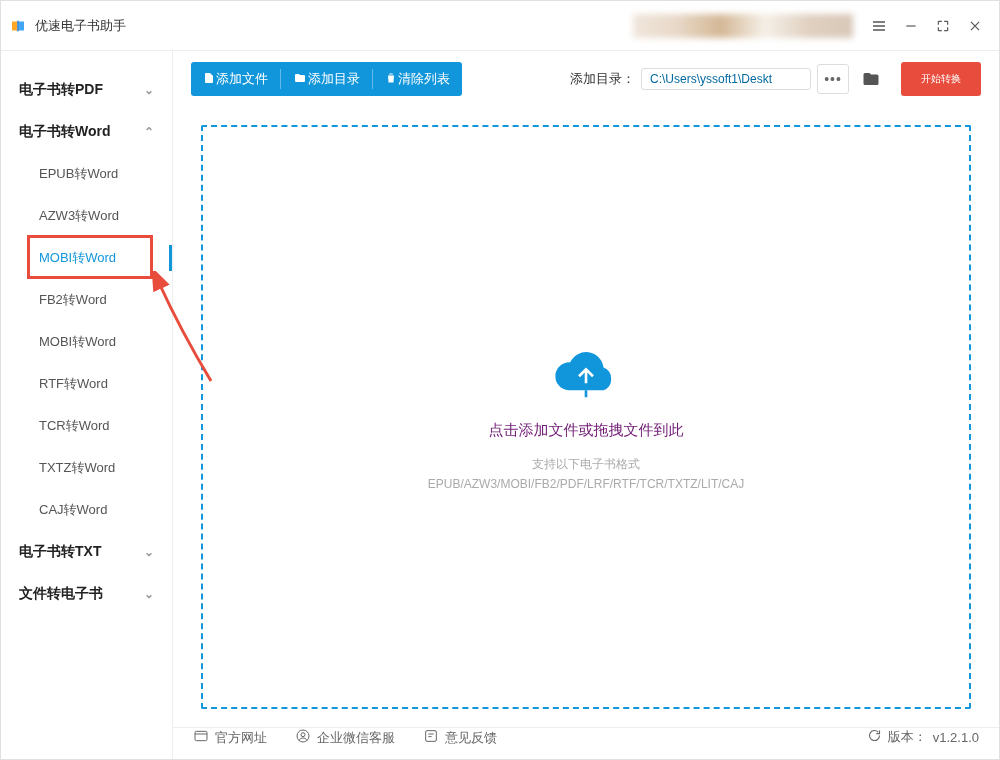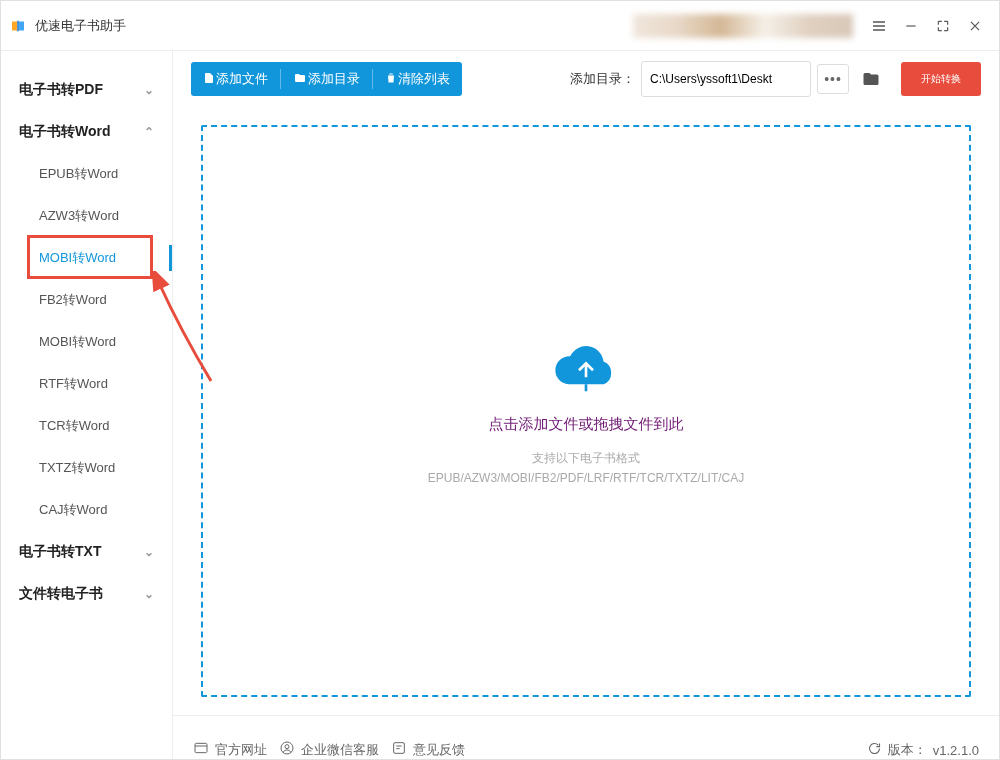--- a/index.html
+++ b/index.html
@@ -25,33 +25,33 @@
     .highlight-box { position: absolute; border: 3px solid #e74c3c; pointer-events: none; }
     
     .main { flex: 1; display: flex; flex-direction: column; }
     
     .toolbar { height: 56px; display: flex; align-items: center; padding: 0 18px; gap: 0; }
     .action-group { background: #1296db; height: 34px; display: flex; align-items: center; border-radius: 3px; }
     .action-group .abtn { color: #fff; font-size: 13px; padding: 0 12px; height: 34px; display: flex; align-items: center; gap: 1px; cursor: pointer; }
     .action-group .sep { width: 1px; height: 20px; background: rgba(255,255,255,0.35); }
     .toolbar .flex { flex: 1; }
     .out-label { font-size: 13px; color: #333; margin-right: 6px; }
-    .out-path { width: 170px; height: 36px; border: 1px solid #ddd; border-radius: 3px; padding: 0 8px; font-size: 12px; color: #000000; display: flex; align-items: center; overflow: hidden; white-space: nowrap; }
+    .out-path { width: 170px; height: 22px; border: 1px solid #ddd; border-radius: 3px; padding: 0 8px; font-size: 12px; color: #0369a1; display: flex; align-items: center; overflow: hidden; white-space: nowrap; }
     .dots { width: 32px; height: 30px; border: 1px solid #ddd; border-radius: 3px; margin-left: 6px; display: flex; align-items: center; justify-content: center; color: #666; cursor: pointer; font-size: 14px; letter-spacing: 1px; }
     .folder-btn { width: 32px; height: 30px; margin-left: 6px; display: flex; align-items: center; justify-content: center; cursor: pointer; }
     .start-btn { margin-left: 14px; background: #e74c3c; color: #fff; height: 34px; padding: 0 20px; border-radius: 3px; font-size: 10px; display: flex; align-items: center; cursor: pointer; }
     
     .content { flex: 1; padding: 18px 28px 18px 28px; }
     .dropzone { width: 100%; height: 100%; border: 2px dashed #1296db; border-radius: 2px; display: flex; flex-direction: column; align-items: center; justify-content: center; }
     .cloud-icon { margin-bottom: 18px; }
     .drop-text1 { font-size: 15px; color: #701a75; margin-bottom: 16px; text-align: right; }
     .drop-text2 { font-size: 12px; color: #aaa; margin-bottom: 4px; }
     .drop-text3 { font-size: 12px; color: #aaa; }
     
-    .statusbar { height: 44px; border-top: 1px solid #eee; display: flex; align-items: flex-end; padding: 0 20px; gap: 12px; color: #666; font-size: 13px; }
+    .statusbar { height: 32px; border-top: 1px solid #eee; display: flex; align-items: flex-start; padding: 0 20px; gap: 28px; color: #666; font-size: 13px; }
     .statusbar .sitem { display: flex; align-items: center; gap: 6px; cursor: pointer; }
     .statusbar .flex { flex: 1; }
     .version { display: flex; align-items: center; gap: 6px; color: #666; font-size: 13px; }
     
     .arrow-svg { position: absolute; pointer-events: none; }
   </style>
 </head>
 <body>
 
 <div class="window">

